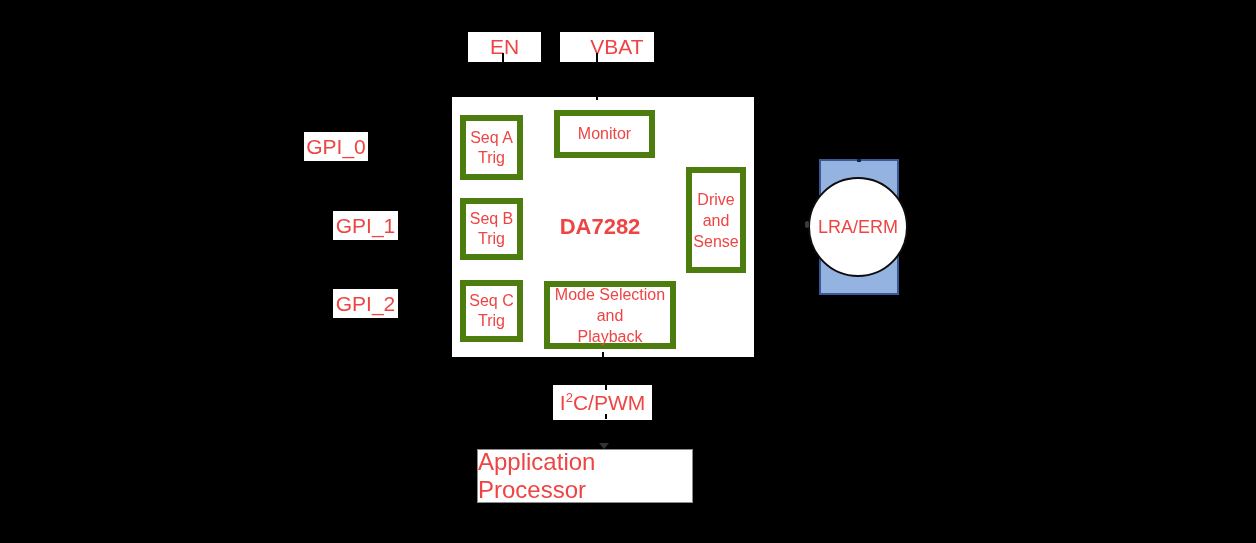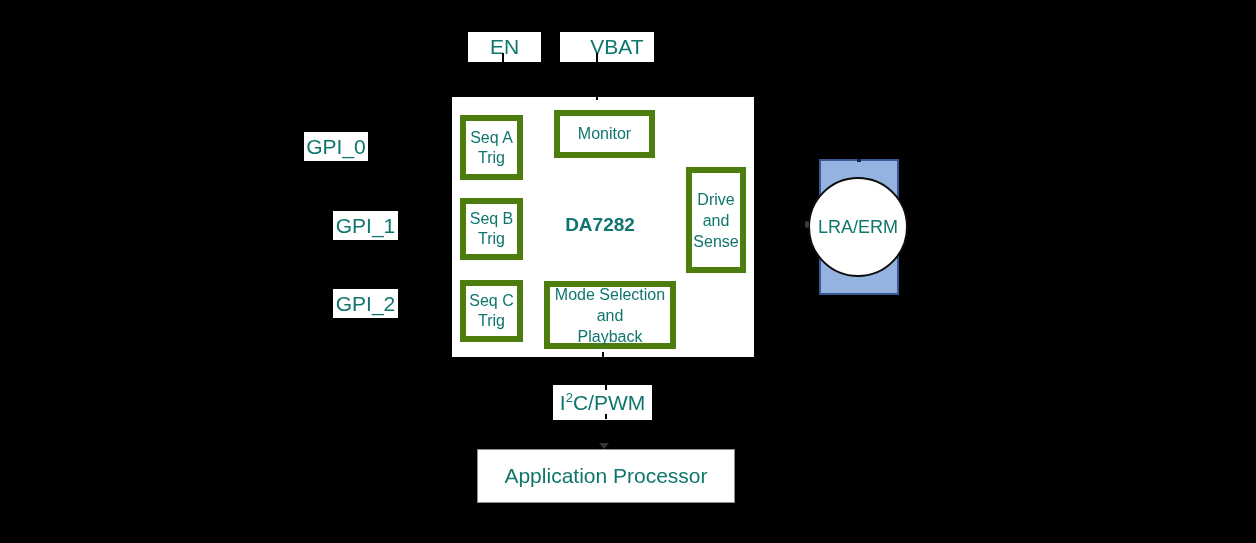--- a/index.html
+++ b/index.html
@@ -1,17 +1,17 @@
 <!DOCTYPE html>
 <html><head>
 <meta charset="utf-8">
 <style>
   html,body{margin:0;padding:0;background:#000;}
   #canvas{position:relative;width:1256px;height:543px;background:#000;overflow:hidden;
-          font-family:"Liberation Sans", sans-serif;color:#0f766e;}
+          font-family:"Liberation Sans", sans-serif;color:#ef4444;}
 
   
   .lbl{position:absolute;background:#fff;display:flex;align-items:center;justify-content:center;
        font-size:21px;z-index:4;}
   .en{left:468px;top:32px;width:73px;height:30px;}
   .vbat{left:560px;top:32px;width:74px;height:30px;padding-left:20px;}
   .gpi0{left:304px;top:132px;width:64px;height:29px;}
   .gpi1{left:333px;top:211px;width:65px;height:29px;}
   .gpi2{left:333px;top:289px;width:65px;height:29px;}
   .i2c{left:553px;top:385px;width:99px;height:35px;}
@@ -27,33 +27,33 @@
        text-align:center;font-size:16px;line-height:20px;z-index:2;}
   .sub span{display:block;}
   .seq-a{left:460px;top:115px;width:63px;height:65px;}
   .seq-b{left:460px;top:198px;width:63px;height:62px;}
   .seq-c{left:460px;top:280px;width:63px;height:62px;}
   .monitor{left:554px;top:110px;width:101px;height:48px;}
   .drive{left:686px;top:167px;width:60px;height:106px;line-height:21px;}
   .mode{left:544px;top:281px;width:132px;height:68px;line-height:21px;}
 
   .chip-name{position:absolute;left:500px;top:214px;width:200px;text-align:center;
-             font-size:19px;font-weight:bold;z-index:2;}
+             font-size:22px;font-weight:bold;z-index:2;}
 
   
   .blue-rect{position:absolute;left:819px;top:159px;width:80px;height:136px;background:#94B3E0;
              border:2px solid #3A5894;box-sizing:border-box;z-index:1;}
   .circle{position:absolute;left:808px;top:177px;width:100px;height:100px;background:#fff;
           border:2px solid #0d0d0d;border-radius:50%;box-sizing:border-box;display:flex;
           align-items:center;justify-content:center;font-size:18px;font-weight:normal;z-index:2;}
 
   
-  .app{position:absolute;left:477px;top:449px;width:258px;height:54px;background:#fff;
+  .app{position:absolute;left:477px;top:449px;width:216px;height:54px;background:#fff;
        border:1px solid #8c8c8c;box-sizing:border-box;display:flex;align-items:center;
-       justify-content:center;font-size:21px;z-index:1;}
+       justify-content:center;font-size:24px;z-index:1;}
 
   
   .tick{position:absolute;width:2px;background:#000;z-index:6;}
   .t-en{left:502px;top:53px;height:9px;}
   .t-vbat{left:596px;top:53px;height:9px;}
   .t-chip-top{left:596px;top:94px;height:6px;}
   .t-chip-bottom{left:602px;top:352px;height:7px;}
   .t-i2c-top{left:605px;top:385px;height:5px;}
   .t-i2c-bottom{left:605px;top:414px;height:5px;}
   .t-blue-top{left:857px;top:159px;height:3px;width:4px;background:#12234a;}

